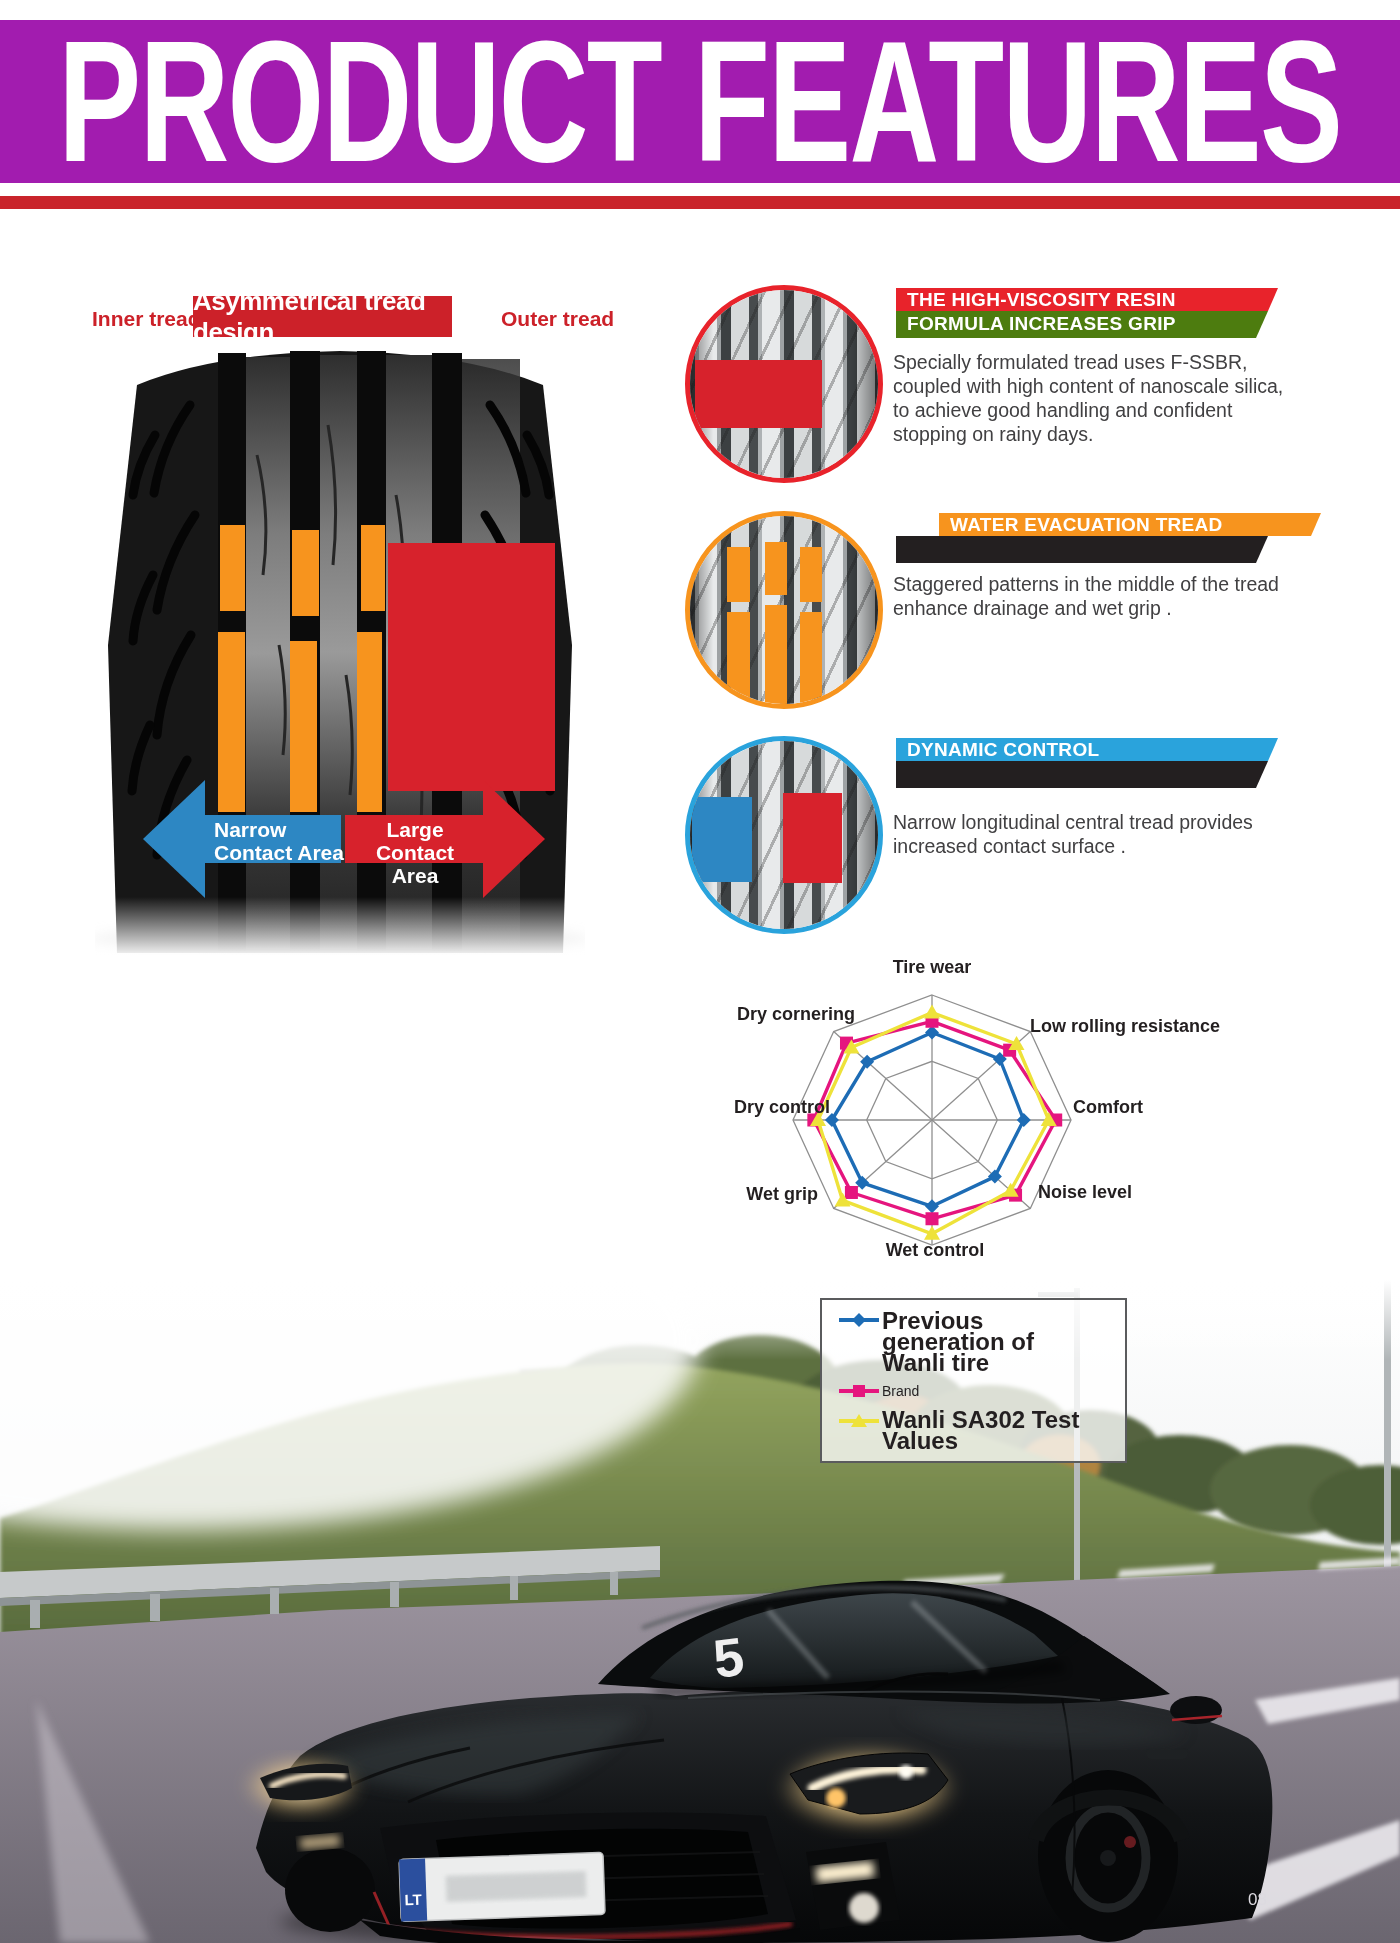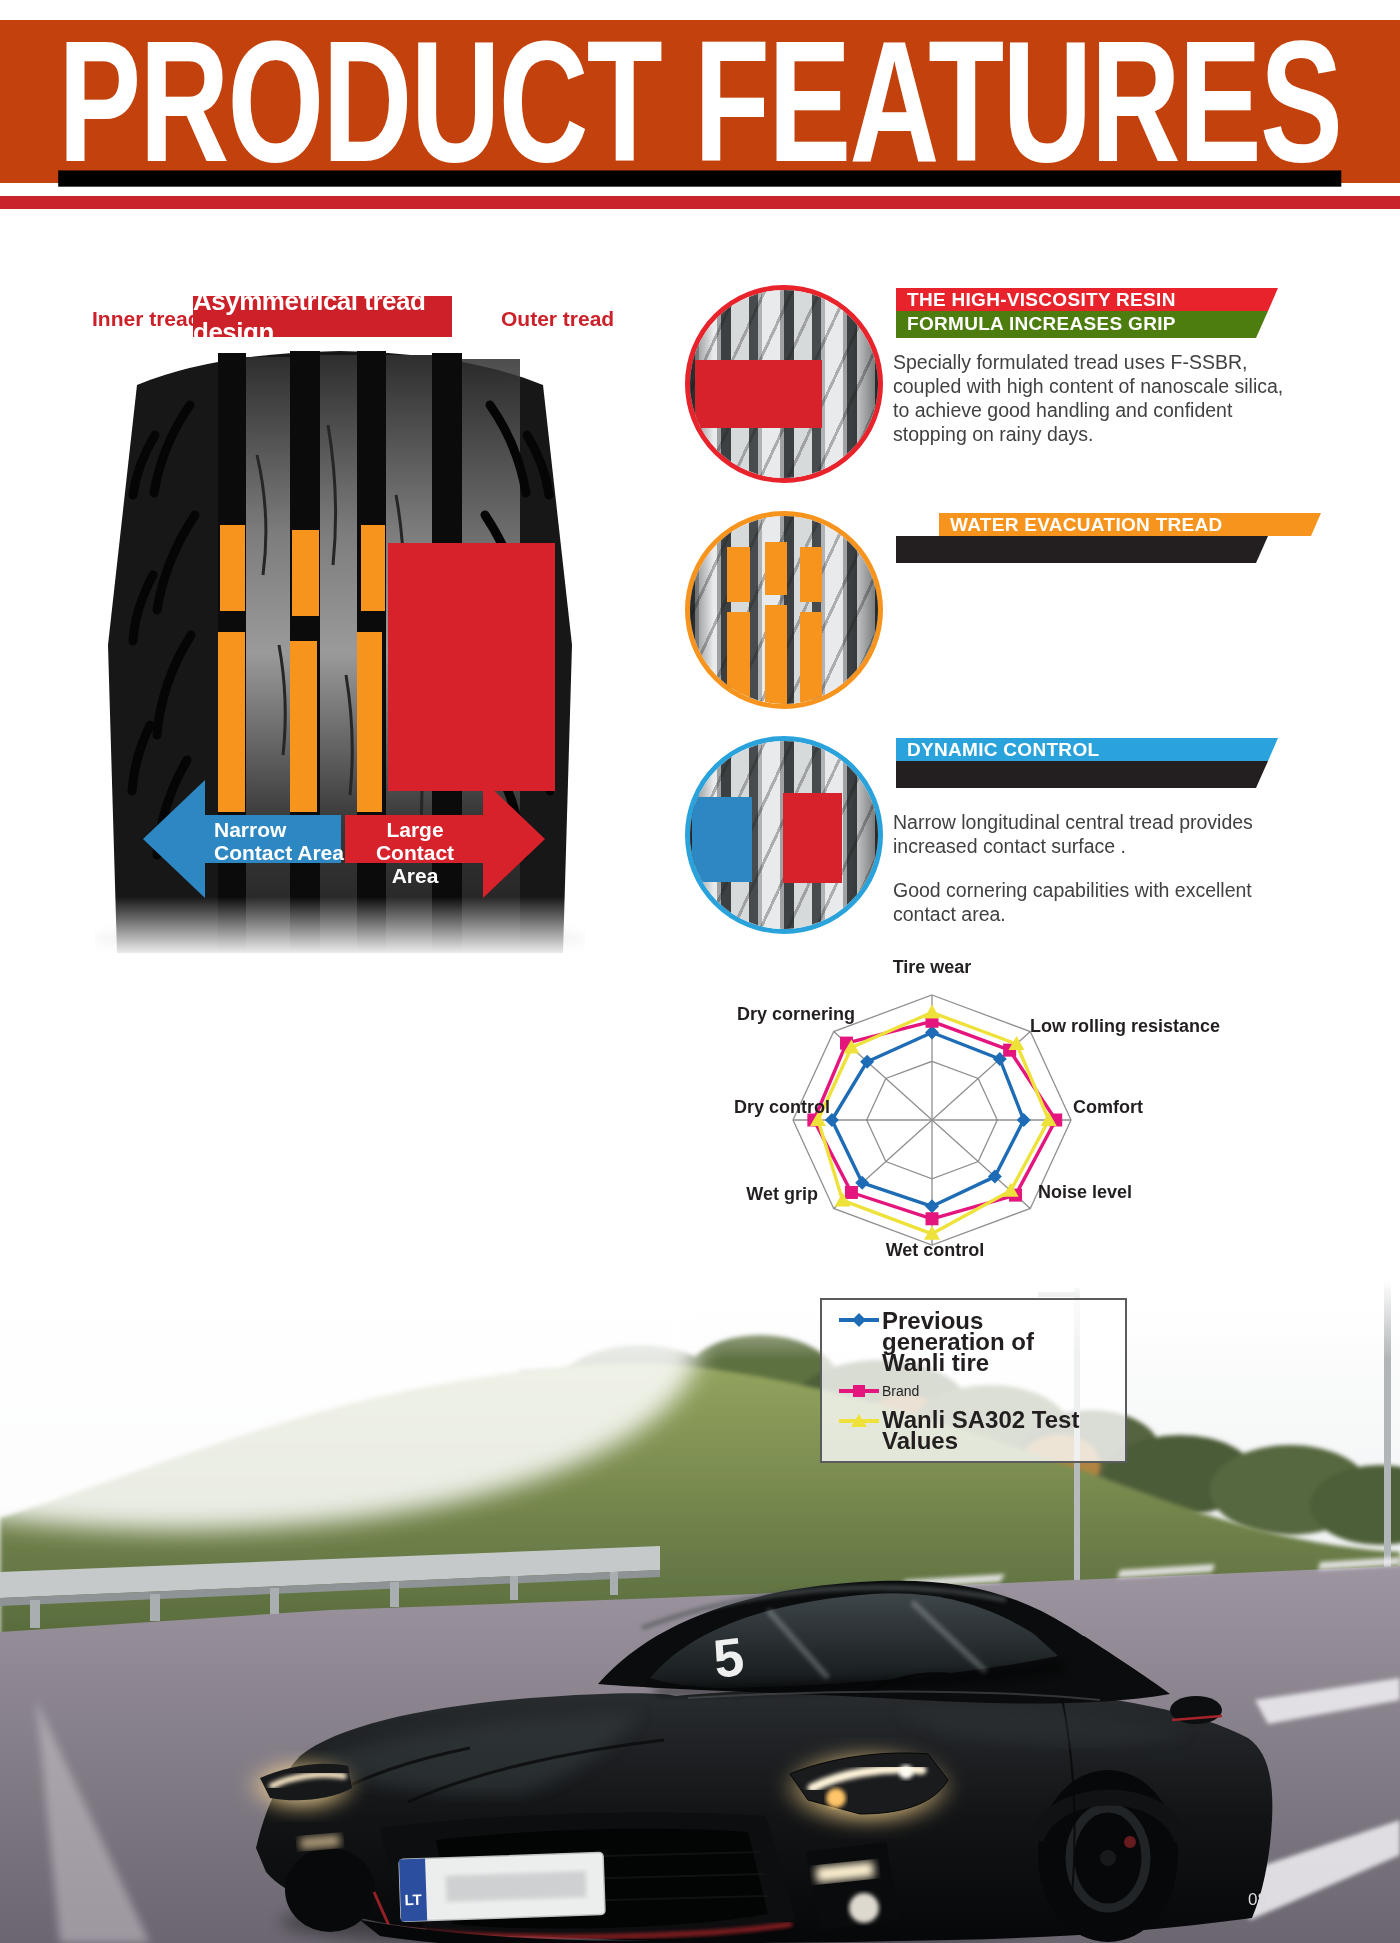--- a/index.html
+++ b/index.html
@@ -62,21 +62,21 @@
 
   
   #photo-svg { position:absolute; left:0; top:1280px; width:1400px; height:663px; }
   .page-num { position:absolute; left:1248px; top:1890px; color:#dcdae0; font-size:17px; z-index:6; }
 </style>
 </head>
 <body>
 
 <div id="page">
 
-  <div class="header-band" style="background-color: #c2410c; text-decoration: underline;">
+  <div class="header-band" style="background-color: #a21caf;">
     <div class="header-title">PRODUCT FEATURES</div>
   </div>
   <div class="header-stripe" style="background-color: rgb(201, 36, 43);"></div>
 
   <div class="side-label inner-label" style="color: rgb(204, 33, 41);">Inner tread</div>
   <div class="title-box" style="background-color: rgb(204, 33, 41);">Asymmetrical tread design</div>
   <div class="side-label outer-label" style="color: rgb(204, 33, 41);">Outer tread</div>
 
   <svg id="tire-svg" viewBox="0 0 490 610">
     <defs>
@@ -178,25 +178,25 @@
     <div class="c-overlay" style="left: 2px; top: 56px; width: 60px; height: 85px; background-color: rgb(45, 135, 195);"></div>
     <div class="c-overlay" style="left: 93px; top: 52px; width: 59px; height: 90px; background-color: rgb(215, 34, 44);"></div>
   </div>
 
   <div class="banner1" style="top: 288px; background-color: rgb(232, 35, 43);">THE HIGH-VISCOSITY RESIN</div>
   <div class="banner2" style="top: 311px; background-color: #4d7c0f;">FORMULA INCREASES GRIP</div>
   <div class="fpara" style="top:350px">Specially formulated tread uses F-SSBR, coupled with high content of nanoscale silica, to achieve good handling and confident stopping on rainy days.</div>
 
   <div class="banner1" style="top: 513px; background-color: rgb(247, 148, 30); margin-left: 43px;">WATER EVACUATION TREAD</div>
   <div class="banner2" style="top: 536px; background-color: rgb(35, 31, 32);"></div>
+  <div class="fpara" style="top:572px">Staggered patterns in the middle of the tread enhance drainage and wet grip .</div>
 
   <div class="banner1" style="top: 738px; background-color: rgb(42, 163, 220);">DYNAMIC CONTROL</div>
   <div class="banner2" style="top: 761px; background-color: rgb(35, 31, 32);"></div>
   <div class="fpara" style="top:810px">Narrow longitudinal central tread provides increased contact surface .</div>
-  <div class="fpara" style="top:878px">Good cornering capabilities with excellent contact area.</div>
 
   <svg id="radar-svg" viewBox="0 0 330 330">
       <polygon points="165.0,40.0 263.3,76.6 304.0,165.0 263.3,253.4 165.0,290.0 66.7,253.4 26.0,165.0 66.7,76.6" fill="none" stroke="#8f8f8f" stroke-width="1.3"></polygon>
       <polygon points="165.0,106.3 211.2,123.5 230.3,165.0 211.2,206.5 165.0,223.8 118.8,206.5 99.7,165.0 118.8,123.5" fill="none" stroke="#8f8f8f" stroke-width="1.3"></polygon>
       <line x1="165" y1="165" x2="165.0" y2="40.0" stroke="#8f8f8f" stroke-width="1.3"></line>
       <line x1="165" y1="165" x2="263.3" y2="76.6" stroke="#8f8f8f" stroke-width="1.3"></line>
       <line x1="165" y1="165" x2="304.0" y2="165.0" stroke="#8f8f8f" stroke-width="1.3"></line>
       <line x1="165" y1="165" x2="263.3" y2="253.4" stroke="#8f8f8f" stroke-width="1.3"></line>
       <line x1="165" y1="165" x2="165.0" y2="290.0" stroke="#8f8f8f" stroke-width="1.3"></line>
       <line x1="165" y1="165" x2="66.7" y2="253.4" stroke="#8f8f8f" stroke-width="1.3"></line>

